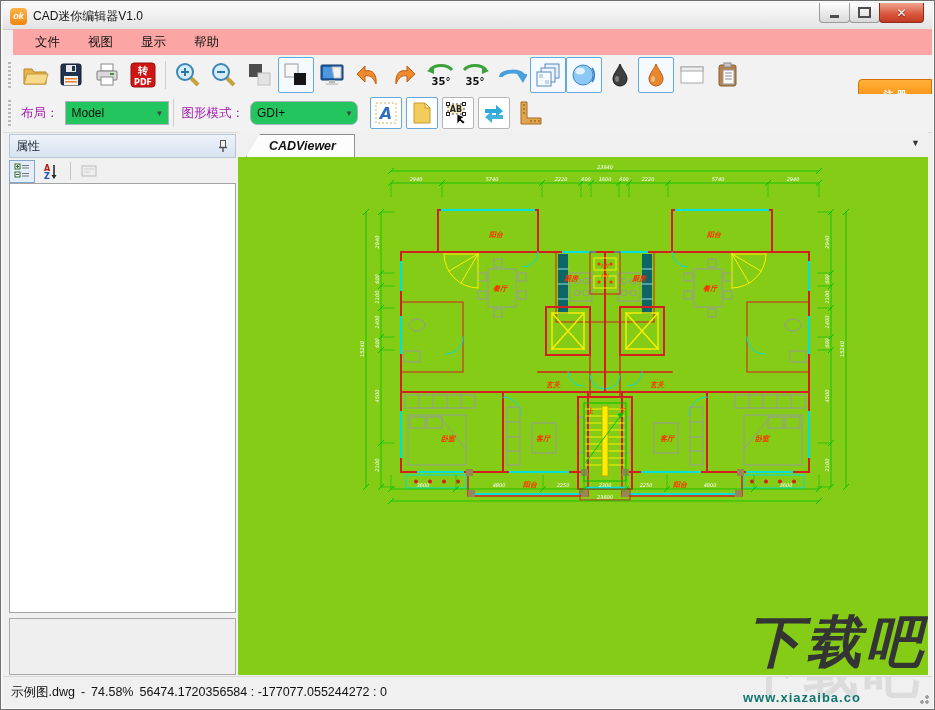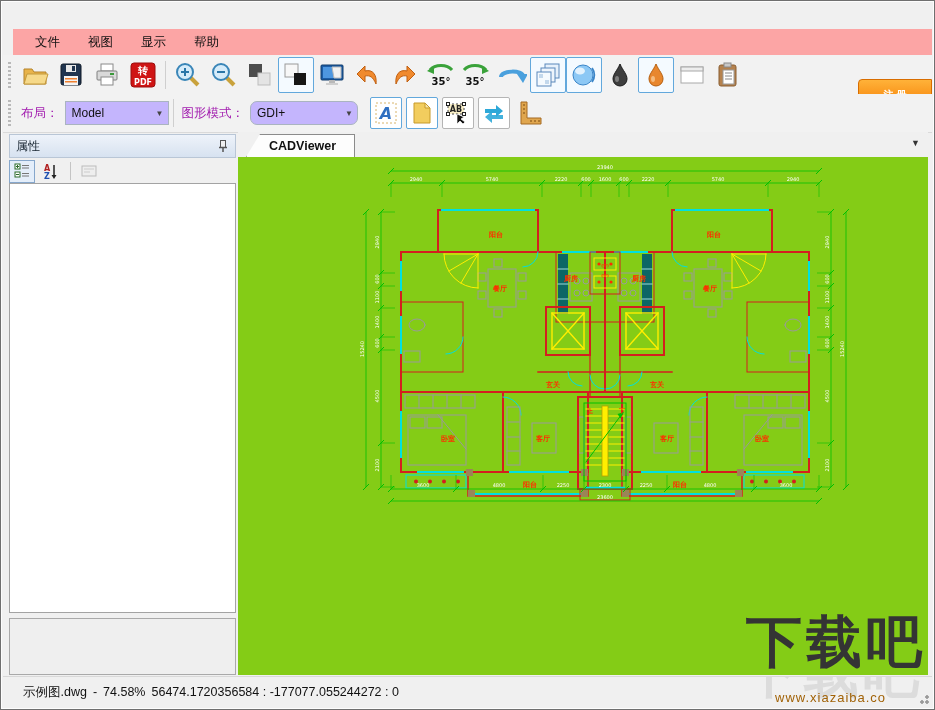--- a/index.html
+++ b/index.html
@@ -35,70 +35,85 @@
   .grip{width:3px;height:26px;margin:0 6px 0 5px;
     background:repeating-linear-gradient(180deg,#b9b9b9 0 2px,transparent 2px 4px);}
   .tbtn{width:34px;height:34px;display:flex;align-items:center;justify-content:center;
     border:1px solid transparent;border-radius:2px;flex:none;}
   .tbtn.sel{border-color:#62a8dc;background:#f4faff;}
   .vsep{width:1px;height:28px;background:#cfcfcf;margin:0 4px;}
   .register{position:absolute;right:0;top:24px;width:72px;height:30px;border-radius:4px 0 0 4px;
     background:linear-gradient(#ffb239,#f47a00);border:1px solid #d86d00;color:#fff;
     font-size:10px;font-weight:bold;display:flex;align-items:center;justify-content:center;}
   .tb-label{font-size:12.5px;color:#a21caf;margin:0 6px 0 4px;}
-  .combo{width:96px;height:22px;background:#c4b5fd;border:1px solid #aab4c0;display:flex;
+  .combo{width:96px;height:22px;background:#22c55e;border:1px solid #aab4c0;display:flex;
     align-items:center;font-size:12px;color:#111;padding-left:6px;position:relative;}
   .combo .arrow{position:absolute;right:4px;font-size:8px;color:#444;}
   .sbtn{width:30px;height:30px;display:flex;align-items:center;justify-content:center;
     border:1px solid #b5b5b5;background:#fff;border-radius:2px;margin-right:4px;flex:none;}
   .sbtn.sel{border-color:#62a8dc;}
   .sbtn.flat{border-color:transparent;background:transparent;}
   
   .sidebar{position:absolute;left:8px;top:133px;width:227px;bottom:34px;}
   .side-hd{height:22px;background:linear-gradient(#eef3fa,#d7e2f0);border:1px solid #b9c6d6;
     display:flex;align-items:center;font-size:12px;color:#15222e;padding:0 6px;justify-content:space-between;gap:43px;}
   .side-tb{height:24px;display:flex;align-items:center;margin-top:1px;}
   .ptbtn{width:24px;height:21px;border:1px solid transparent;display:flex;align-items:center;
     justify-content:center;margin-right:2px;}
   .ptbtn.pressed{border-color:#86a7cc;background:#e4eefa;}
   .psep{width:1px;height:18px;background:#c4c4c4;margin:0 5px;}
   .side-list{position:absolute;left:0;right:0;top:49px;bottom:62px;background:#fff;border:1px solid #a3a3a3;}
   .side-desc{position:absolute;left:0;right:0;bottom:0;height:55px;background:#efefef;border:1px solid #a9a9a9;}
   
-  .main{position:absolute;left:237px;right:6px;top:131px;bottom:34px;}
+  .main{position:absolute;left:237px;right:6px;top:131px;bottom:34px;font-style:italic;}
   .tabstrip{height:25px;background:#f0f0f0;border-bottom:1px solid #8b8b8b;position:relative;}
   .tab{position:absolute;left:8px;bottom:0;height:22px;padding:0 18px 0 22px;background:#fdfdfd;
     border:1px solid #8b8b8b;border-bottom:none;display:flex;align-items:center;
     font-size:12.5px;font-weight:bold;color:#111;clip-path:polygon(14px 0,100% 0,100% 100%,0 100%);}
   .tab-dd{position:absolute;right:8px;top:6px;font-size:9px;color:#333;}
   .canvas{position:absolute;left:0;right:0;top:25px;bottom:0;background:#84cc16;overflow:hidden;}
   .wm-dark{position:absolute;left:508px;top:448px;font-size:56px;font-weight:bold;color:#343434;
     letter-spacing:4px;white-space:nowrap;font-family:"DejaVu Sans",sans-serif;}
   
   .status{position:absolute;left:2px;right:2px;bottom:2px;height:30px;background:#f0f0f0;
     border-top:1px solid #d8d8d8;display:flex;align-items:center;font-size:12.5px;color:#111;
     overflow:hidden;}
   .status span{margin-left:6px;white-space:nowrap;}
-  .status .first{margin-left:20px;}
+  .status .first{margin-left:8px;}
   .wm-light{position:absolute;left:740px;top:-42px;font-size:56px;font-weight:bold;color:#dcdcdc;
     letter-spacing:4px;white-space:nowrap;}
-  .wm-url{position:absolute;left:772px;top:13px;font-size:13px;font-weight:normal;color:#a16207;
+  .wm-url{position:absolute;left:740px;top:13px;font-size:13px;font-weight:bold;color:#0f766e;
     letter-spacing:1px;white-space:nowrap;}
   .grip-corner{position:absolute;right:3px;bottom:3px;width:12px;height:12px;
     background:
       radial-gradient(circle at 10px 10px,#9a9a9a 1.5px,transparent 2px),
       radial-gradient(circle at 10px 5px,#9a9a9a 1.5px,transparent 2px),
       radial-gradient(circle at 5px 10px,#9a9a9a 1.5px,transparent 2px);}
   svg text{font-family:"DejaVu Sans",sans-serif;}
 </style>
 </head>
 <body>
 
 <div class="win">
 
+  <div class="titlebar">
+    <div class="appicon">ok</div>
+    <div class="title">CAD迷你编辑器V1.0</div>
+    <div class="winbtns">
+      <div class="wbtn">
+          <div class="glyph-min"></div>
+        </div>
+      <div class="wbtn">
+          <div class="glyph-max"></div>
+        </div>
+      <div class="wbtn close">
+          <div class="glyph-close">✕</div>
+        </div>
+    </div>
+  </div>
 
   <div class="menubar">
     <span class="menu-item">文件</span>
     <span class="menu-item">视图</span>
     <span class="menu-item">显示</span>
     <span class="menu-item">帮助</span>
   </div>
 
   <div class="tb tb1">
     <div class="grip"></div>

